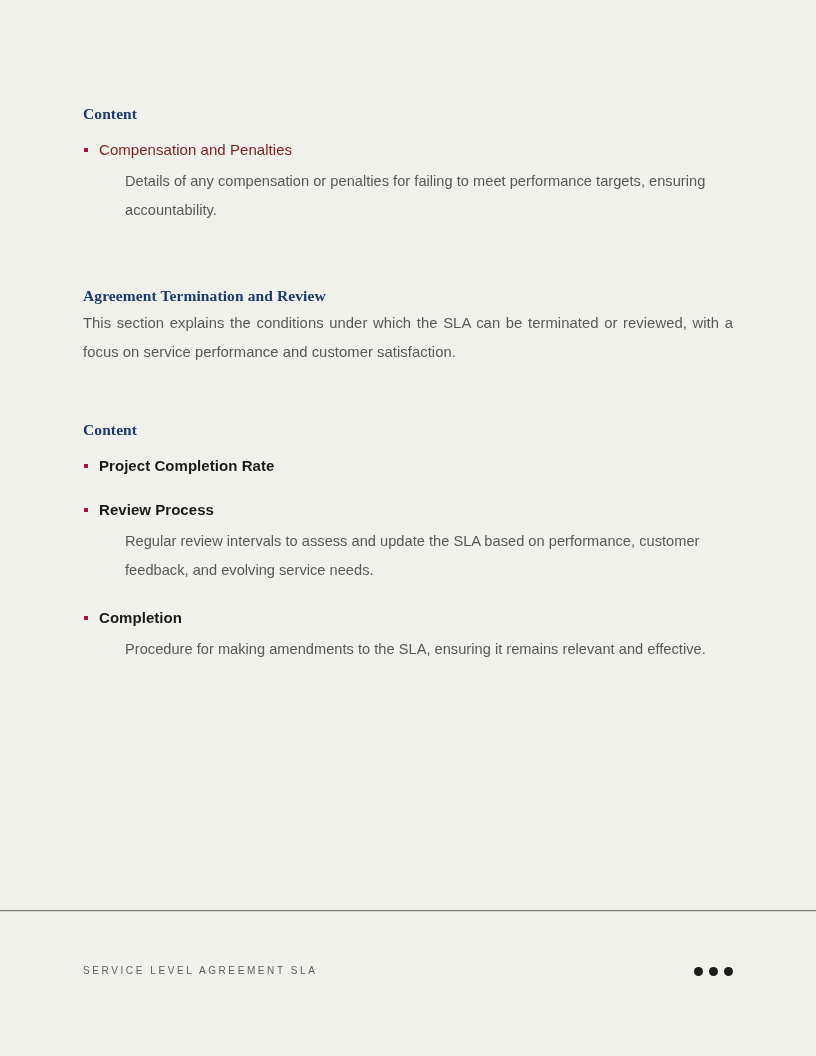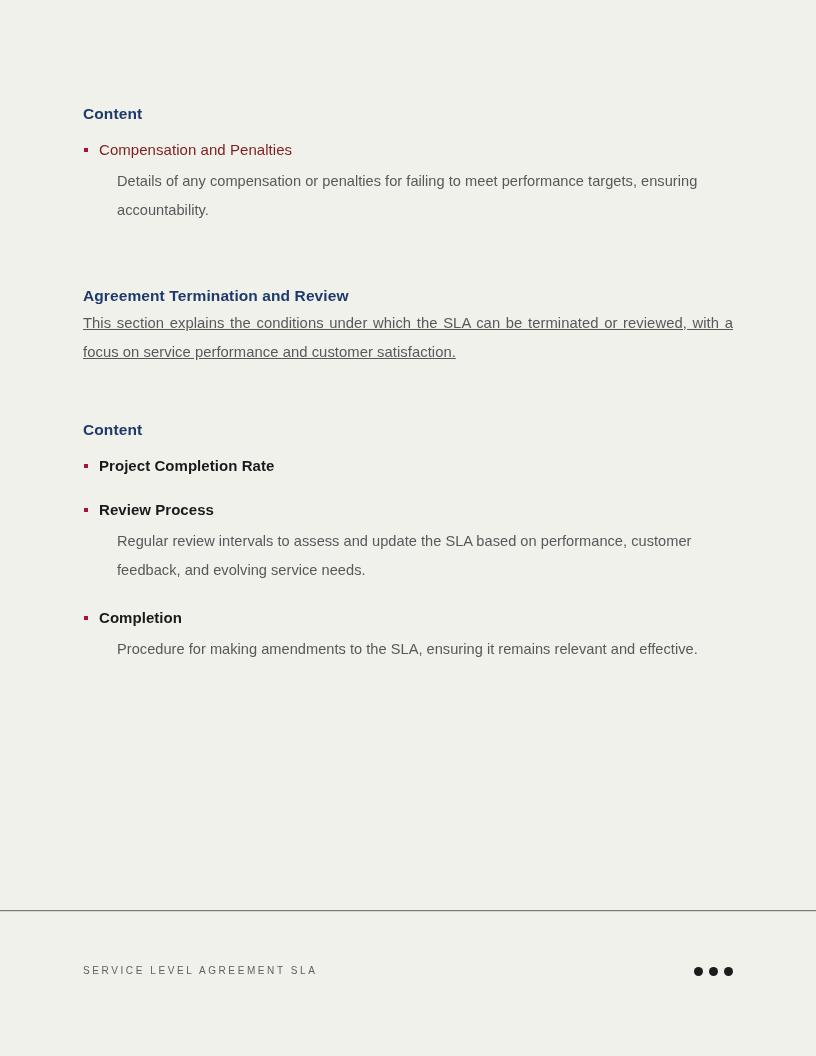--- a/index.html
+++ b/index.html
@@ -30,33 +30,33 @@
   }
 
   
   .heading {
     color: #1e3a6b;
     font-weight: bold;
     font-size: 15.5px;
     letter-spacing: 0.1px;
     line-height: 20px;
     margin: 0;
+    font-family: Liberation Serif, serif;
   }
 
   .heading.content-label { }
 
   
   .section-paragraph {
     color: #58585a;
     font-size: 14.8px;
     line-height: 29px;
     text-align: justify;
     margin: 0;
     letter-spacing: 0.05px;
-    text-decoration: underline;
   }
 
   
   .bullet-list {
     list-style: none;
     margin: 0;
     padding: 0;
   }
 
   .bullet-item {
@@ -85,21 +85,21 @@
 
   .bullet-title.tone-gray { color: #7f1d1d; font-weight: normal; }
   .bullet-title.tone-dark { color: #1a1a1a; font-weight: bold; }
 
   .bullet-desc {
     color: #58585a;
     font-size: 14.6px;
     line-height: 29px;
     letter-spacing: 0.03px;
     display: block;
-    margin: 4px;
+    margin: 12px;
     padding-left: 14px;
   }
 
   
   .blk-content-1 { position: absolute; top: 104px; left: 0; width: 650px; }
   .blk-list-1    { position: absolute; top: 139px; left: 0; width: 650px; }
   .blk-sec-head  { position: absolute; top: 277px; left: 0; width: 650px; margin-top: 9px; }
   .blk-sec-para  { position: absolute; top: 309px; left: 0; width: 650px; }
   .blk-content-2 { position: absolute; top: 420px; left: 0; width: 650px; }
   .blk-list-2    { position: absolute; top: 455px; left: 0; width: 650px; }

